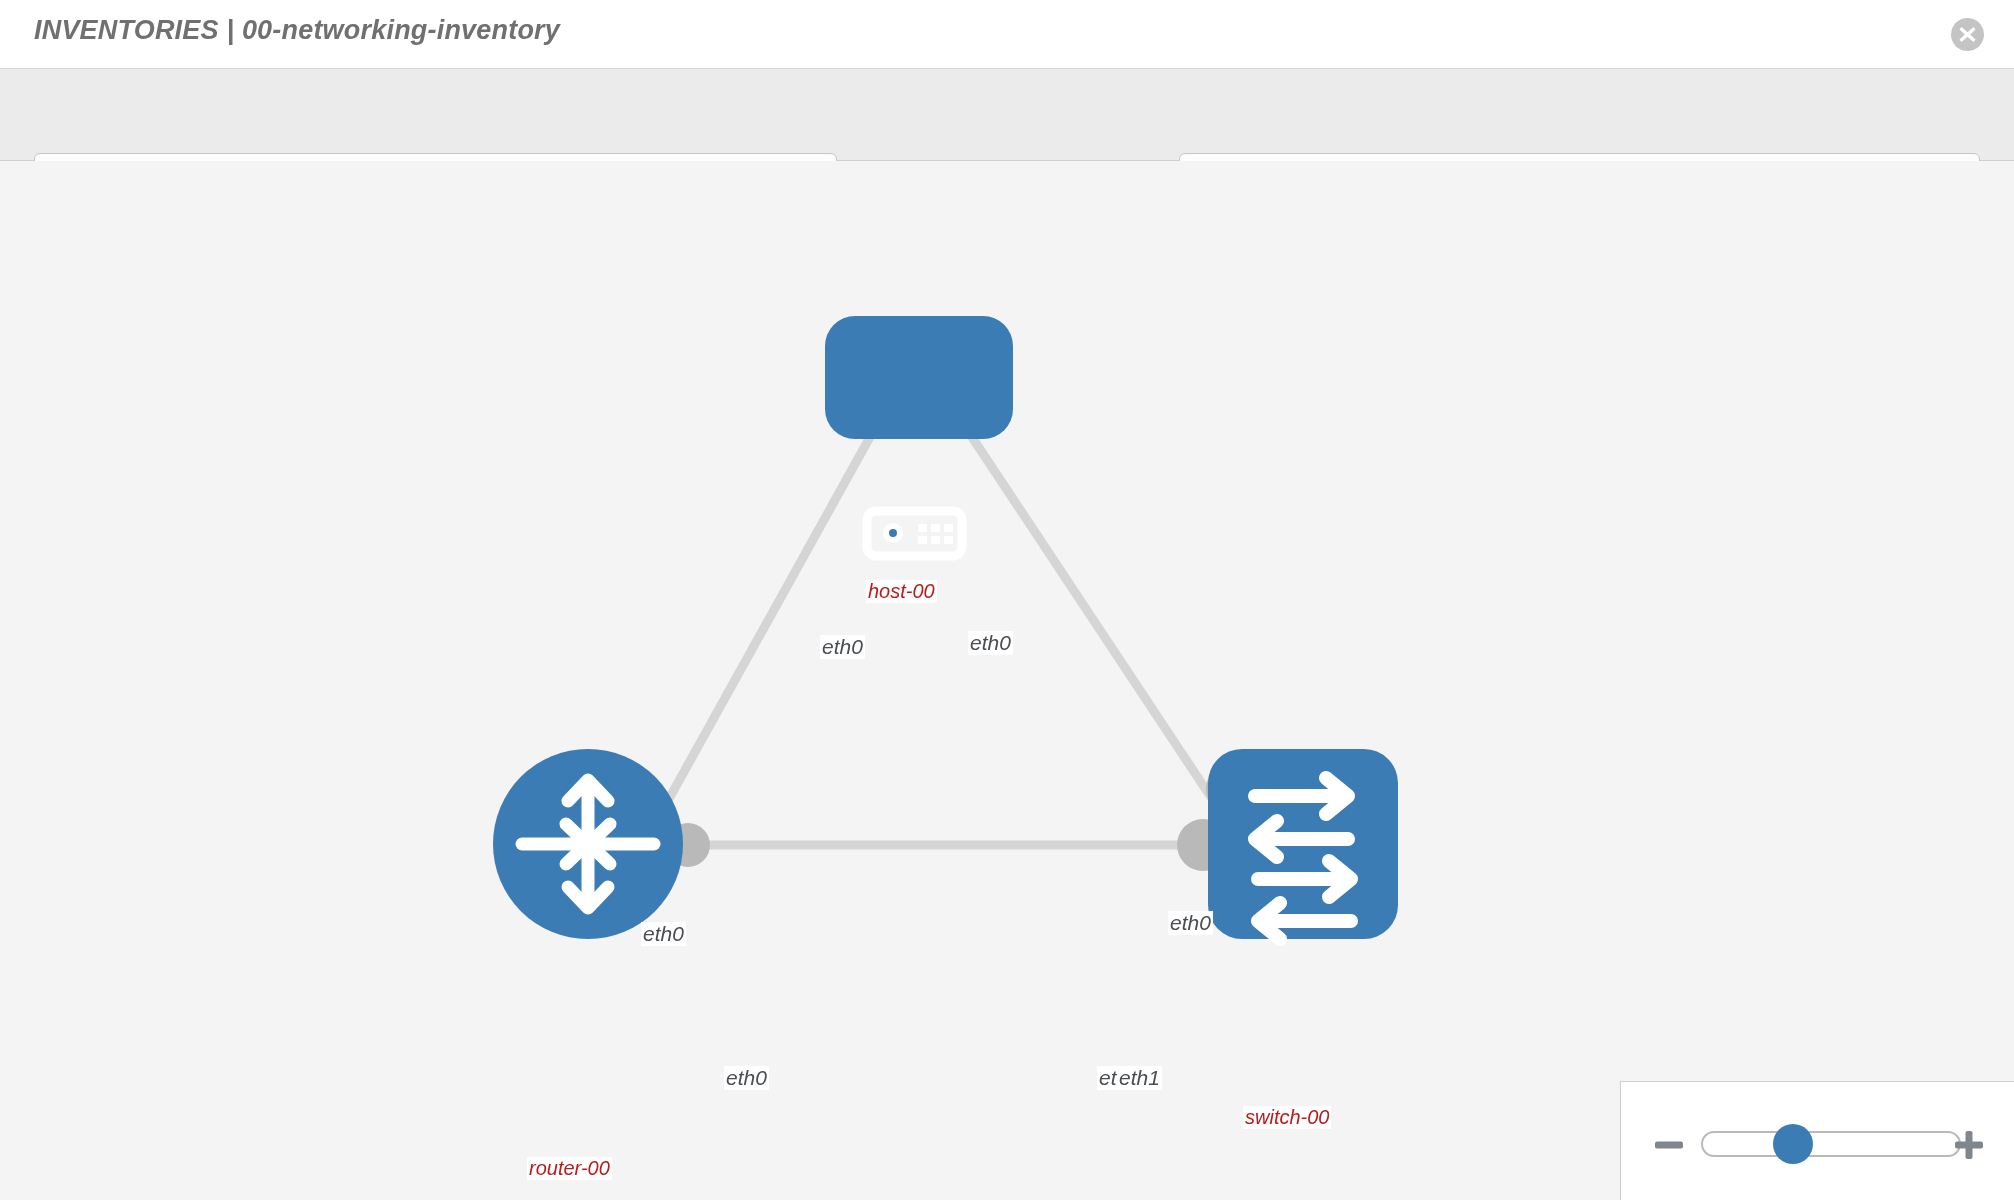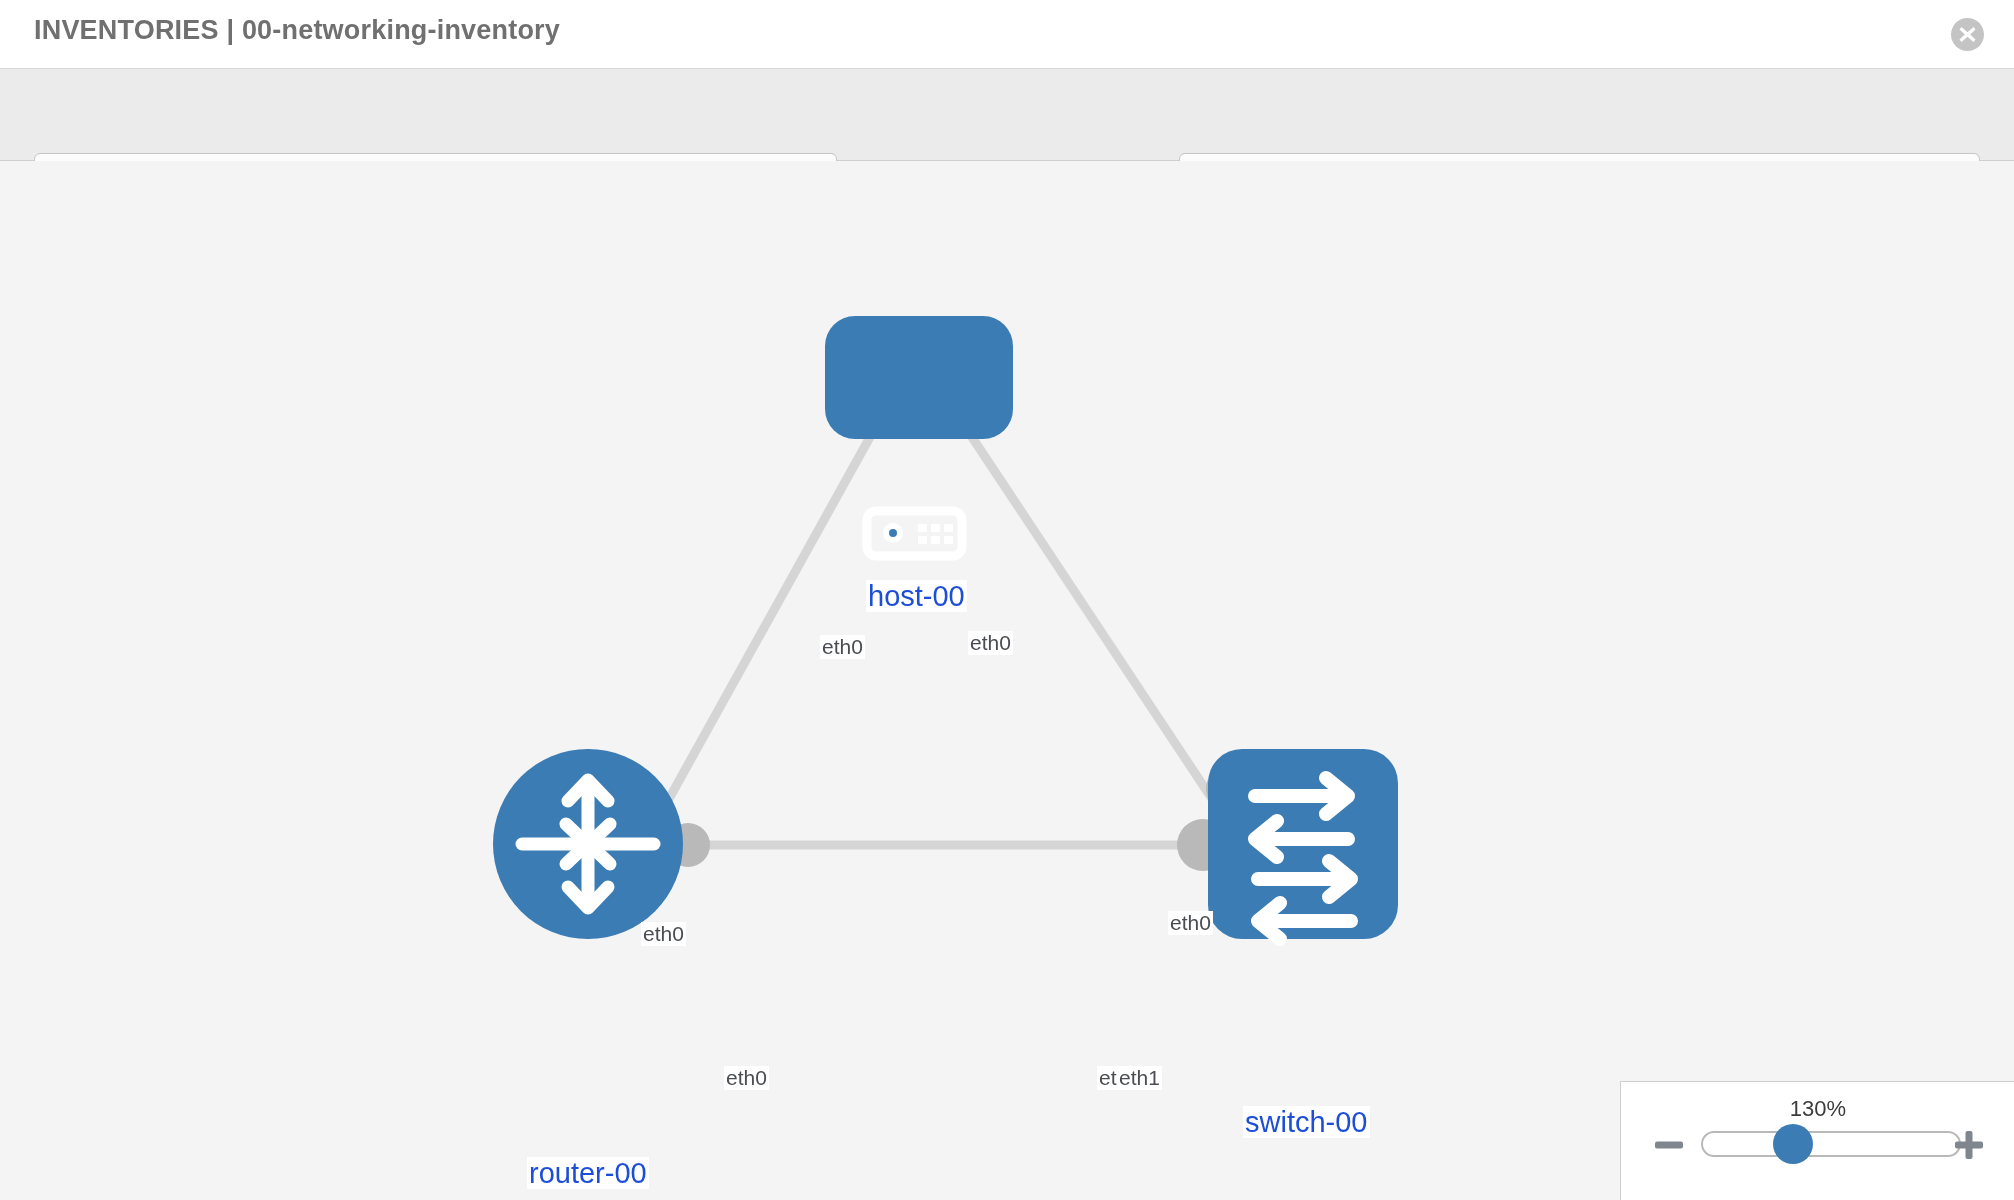--- a/index.html
+++ b/index.html
@@ -10,20 +10,21 @@
     overflow: hidden;
     background: #ffffff;
     font-family: "Liberation Sans", sans-serif;
   }
 
   #app {
     position: relative;
     width: 2014px;
     height: 889px;
     background: #ffffff;
+    font-style: italic;
   }
 
   
   .header {
     position: absolute;
     top: 0; left: 0;
     width: 2014px; height: 69px;
     background: #ffffff;
     border-bottom: 1px solid #d7d7d7;
   }
@@ -123,21 +124,21 @@
 
   
   .lbl {
     position: absolute;
     background: #ffffff;
     color: #55585c;
     white-space: nowrap;
     line-height: 1.05;
     padding: 1px 2px;
   }
-  .lbl.node-name { font-size: 29px; color: #1d4ed8; }
+  .lbl.node-name { font-size: 20px; color: #b91c1c; }
   .lbl.iface     { font-size: 21px; color: #4a4d51; margin-top: 33px; }
 
   
   .zoom-panel {
     position: absolute;
     left: 1620px; top: 1081px;
     width: 394px; height: 119px;
     background: #ffffff;
     border: 1px solid #cfcfcf;
     border-bottom: none; border-right: none;
@@ -305,21 +306,20 @@
     <div class="lbl iface" style="left:724px;  top:872px;">eth0</div>
     <div class="lbl iface" style="left:1097px; top:872px;">eth0</div>
     <div class="lbl iface" style="left:1117px; top:872px;">eth1</div>
 
     <div class="lbl node-name" style="left:527px;  top:996px;">router-00</div>
     <div class="lbl node-name" style="left:1243px; top:945px;">switch-00</div>
 
   </div>
 
   <div class="zoom-panel">
-    <div class="zoom-pct">130%</div>
 
     <div class="zoom-minus">
       <svg width="36" height="36" viewBox="0 0 36 36" aria-hidden="true">
         <rect x="4" y="14.5" width="28" height="7" rx="2" fill="#7f868e"></rect>
       </svg>
     </div>
 
     <div class="zoom-track"></div>
     <div class="zoom-thumb"></div>
 

